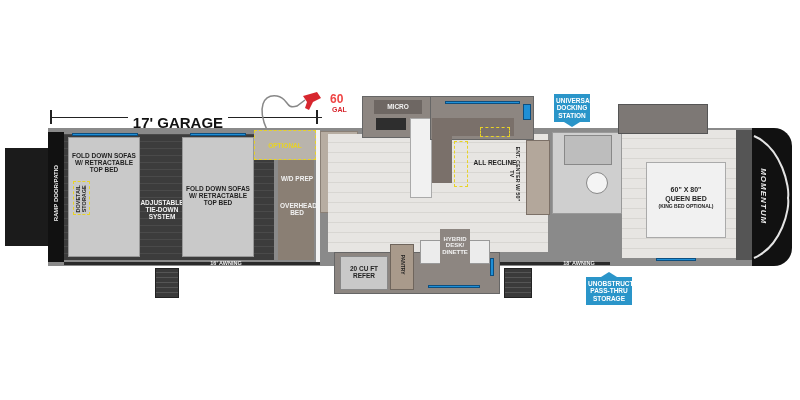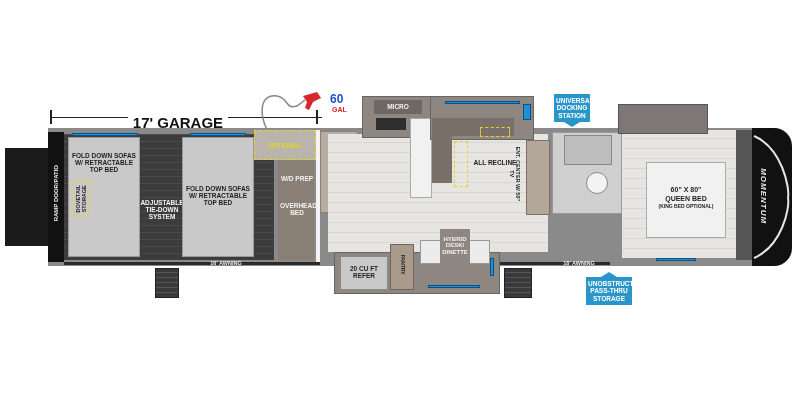--- a/index.html
+++ b/index.html
@@ -24,21 +24,21 @@
 
 <div class="abs" style="left:52px;top:117px;width:270px;height:1px;background:#222;"></div>
 <div class="abs" style="left:50px;top:110px;width:1.5px;height:14px;background:#222;"></div>
 <div class="abs" style="left:316px;top:110px;width:1.5px;height:14px;background:#222;"></div>
 <div class="abs" style="left:128px;top:114px;width:100px;background:#fff;font-weight:bold;font-size:15px;text-align:center;color:#111;">17' GARAGE</div>
 
 <svg class="abs" style="left:255px;top:88px" width="75" height="45" viewBox="0 0 75 45">
   <path d="M12 42 C2 20, 8 6, 22 8 C34 10, 30 22, 42 18 L50 12" fill="none" stroke="#888" stroke-width="1.5"></path>
   <path d="M48 8 L62 4 L66 10 L58 14 L54 22 L50 20 L52 14 Z" fill="#d7262e"></path>
 </svg>
-<div class="abs" style="left:330px;top:92px;color:#1d4ed8;font-weight:bold;font-size:12px;">60</div>
+<div class="abs" style="left:330px;top:92px;color:#ef4444;font-weight:bold;font-size:12px;">60</div>
 <div class="abs" style="left:332px;top:106px;color:#d7262e;font-weight:bold;font-size:7px;">GAL</div>
 
 <div class="abs" style="left:5px;top:148px;width:44px;height:98px;background:#1b1b1b;"></div>
 
 <div class="abs wall" style="left:48px;top:128px;width:712px;height:138px;background:#8a8a8a;"></div>
 
 <div class="abs" style="left:48px;top:132px;width:16px;height:130px;background:#111;"></div>
 <div class="lbl light" style="left:11px;top:190px;width:90px;transform:rotate(-90deg);font-size:6px;">RAMP DOOR/PATIO</div>
 
 <div class="abs floor-dark" style="left:64px;top:134px;width:210px;height:126px;"></div>

